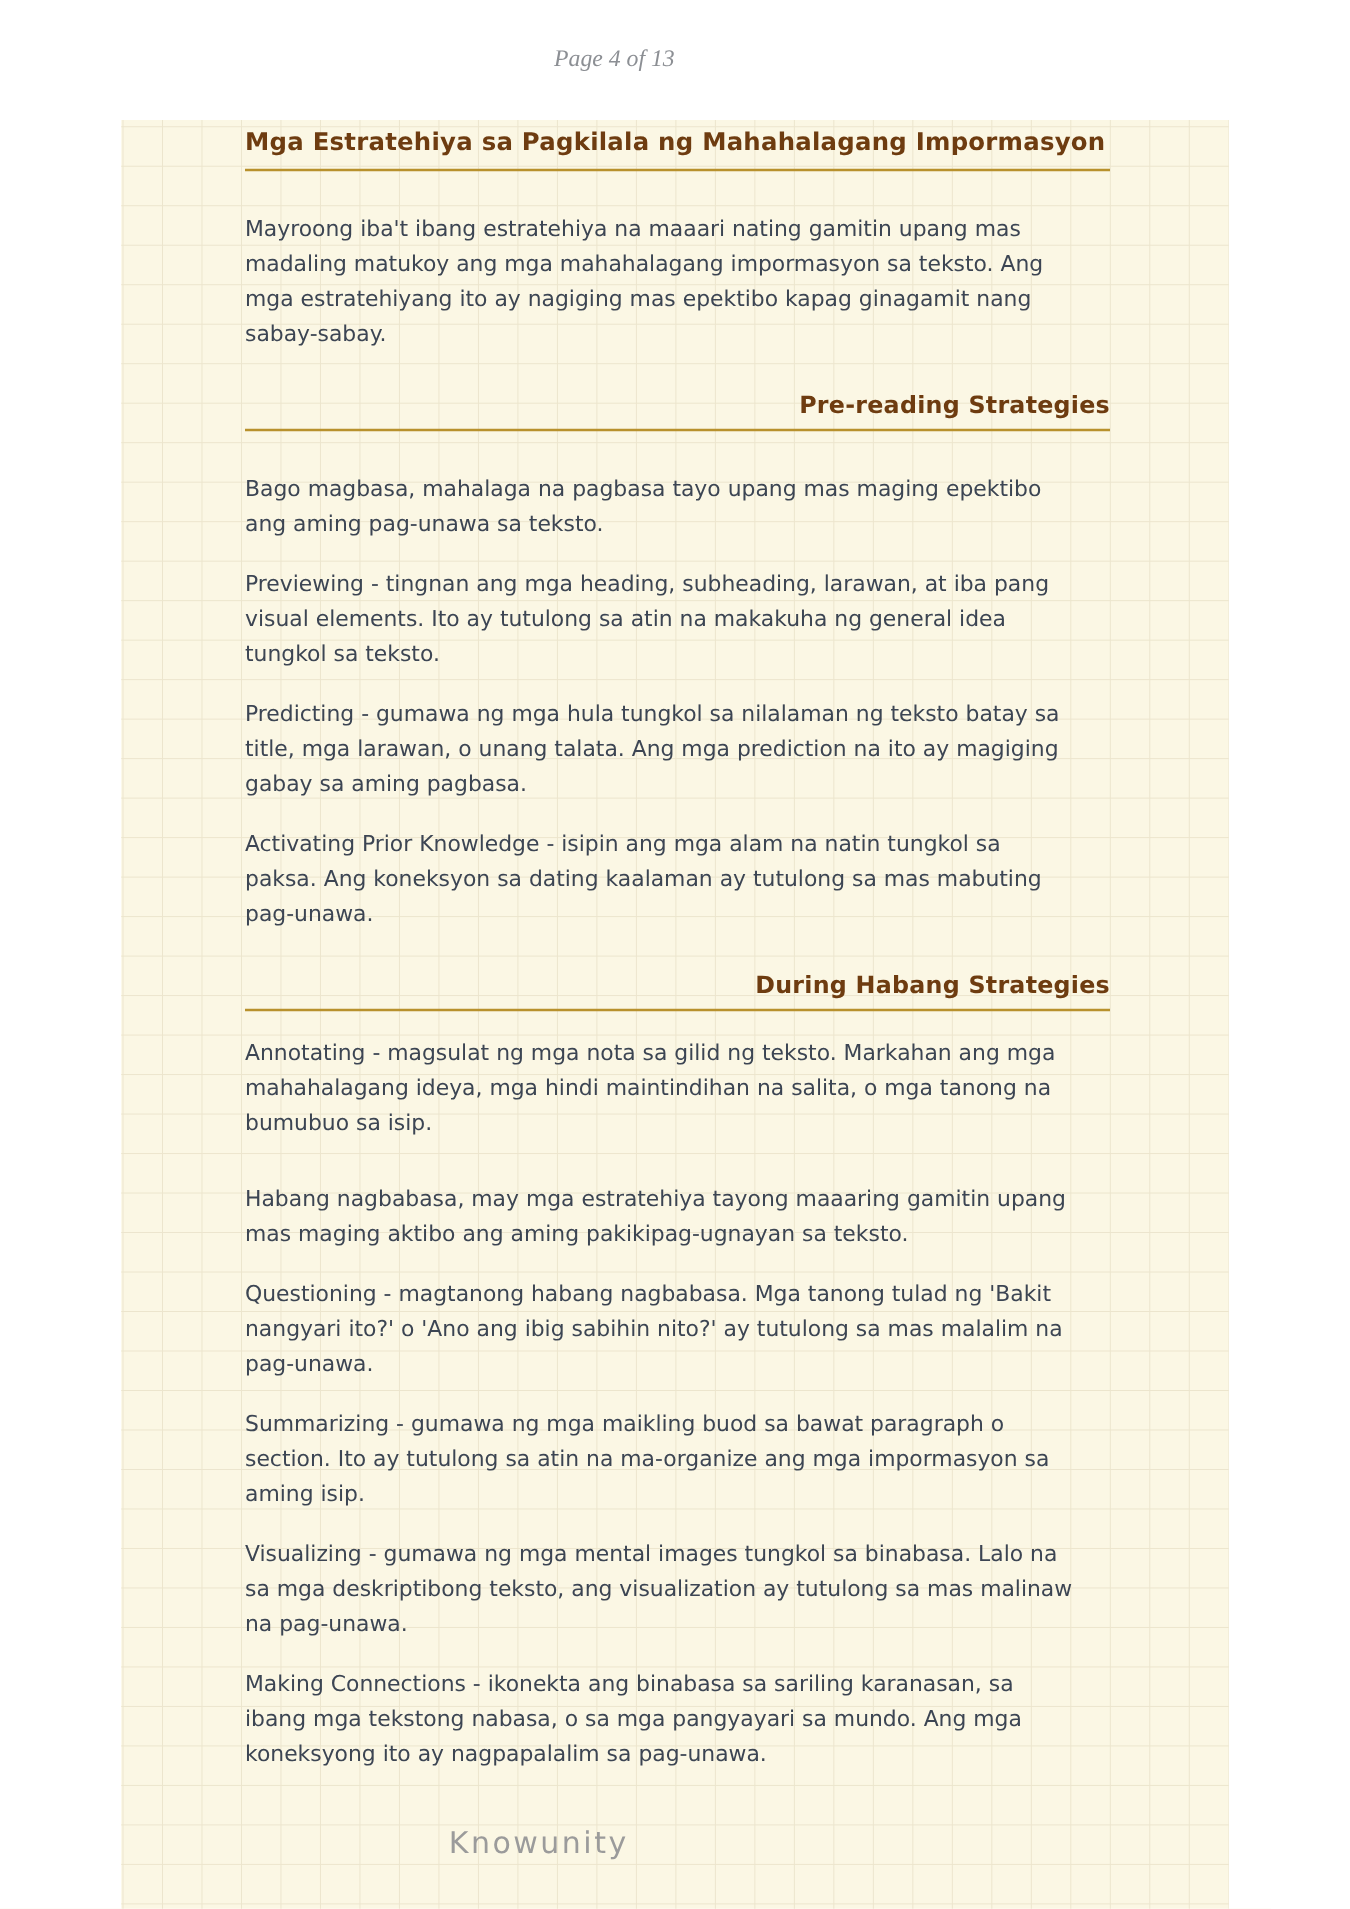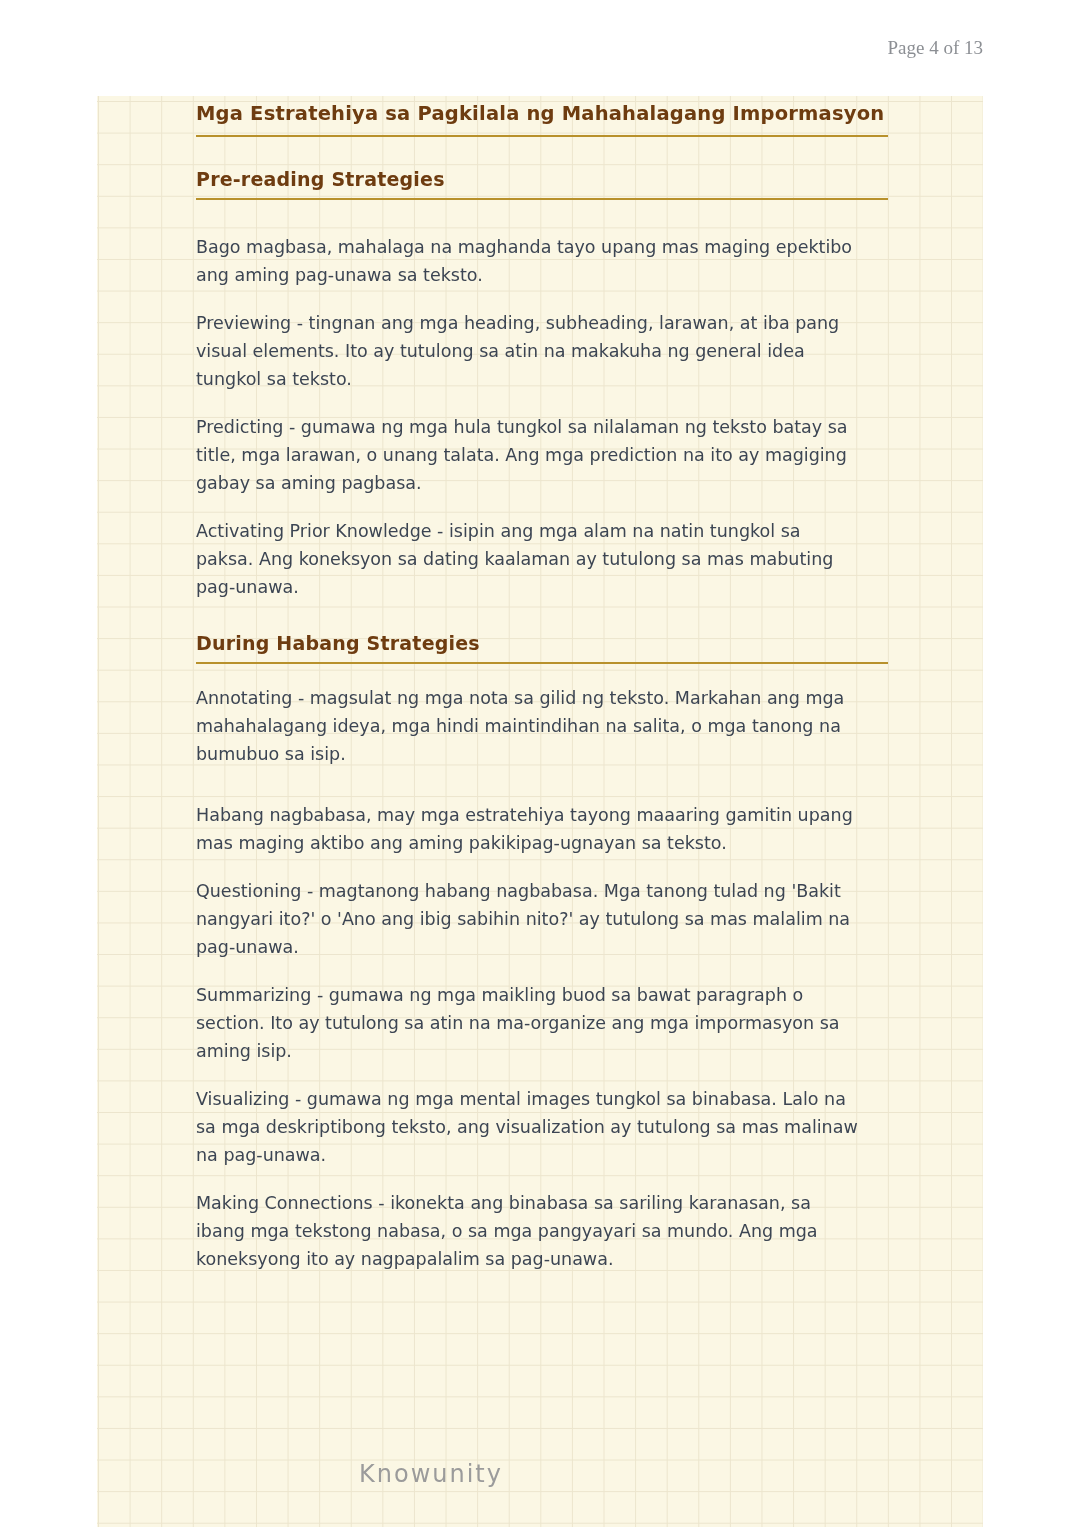--- a/index.html
+++ b/index.html
@@ -17,24 +17,25 @@
     width:1080px;height:1527px;
     background:#ffffff;
     position:relative;
     overflow:hidden;
     font-family:"DejaVu Sans",sans-serif;
   }
   .page-number{
     position:absolute;
     top:37px;left:0;
     width:983px;
-    text-align:right;
+    text-align:center;
     font-family:"Liberation Serif",serif;
     font-size:19px;
     color:var(--muted-gray);
+    font-style:italic;
   }
   .paper{
     position:absolute;
     left:97px;top:96px;
     width:886px;height:1466px;
     background-color:var(--paper-cream);
     background-image:
       linear-gradient(to right, var(--grid-line) 1px, transparent 1px),
       linear-gradient(to bottom, var(--grid-line) 1px, transparent 1px);
     background-size:31.6px 31.6px;
@@ -57,20 +58,21 @@
   }
   .section-heading{
     margin:30px 0 0;
     font-size:19px;
     line-height:24px;
     font-weight:bold;
     color:var(--heading-brown);
     letter-spacing:0.2px;
     padding-bottom:7px;
     border-bottom:2px solid var(--accent-gold);
+    text-align:right;
   }
   .para{
     margin:20px 0 0;
     font-size:17.5px;
     line-height:28px;
     color:var(--body-text);
     white-space:pre-line;
   }
   .para.lead{
     margin-top:33px;
@@ -88,24 +90,28 @@
 </head>
 <body>
 
 <div class="page-number">Page 4 of 13</div>
 
 <div class="paper">
   <div class="content">
 
     <h1 class="doc-title">Mga Estratehiya sa Pagkilala ng Mahahalagang Impormasyon</h1>
 
+    <p class="para lead">Mayroong iba't ibang estratehiya na maaari nating gamitin upang mas
+madaling matukoy ang mga mahahalagang impormasyon sa teksto. Ang
+mga estratehiyang ito ay nagiging mas epektibo kapag ginagamit nang
+sabay-sabay.</p>
 
     <h2 class="section-heading">Pre-reading Strategies</h2>
 
-    <p class="para lead">Bago magbasa, mahalaga na maghanda tayo upang mas maging epektibo
+    <p class="para lead">Bago magbasa, mahalaga na pagbasa tayo upang mas maging epektibo
 ang aming pag-unawa sa teksto.</p>
 
     <p class="para">Previewing - tingnan ang mga heading, subheading, larawan, at iba pang
 visual elements. Ito ay tutulong sa atin na makakuha ng general idea
 tungkol sa teksto.</p>
 
     <p class="para">Predicting - gumawa ng mga hula tungkol sa nilalaman ng teksto batay sa
 title, mga larawan, o unang talata. Ang mga prediction na ito ay magiging
 gabay sa aming pagbasa.</p>
 

